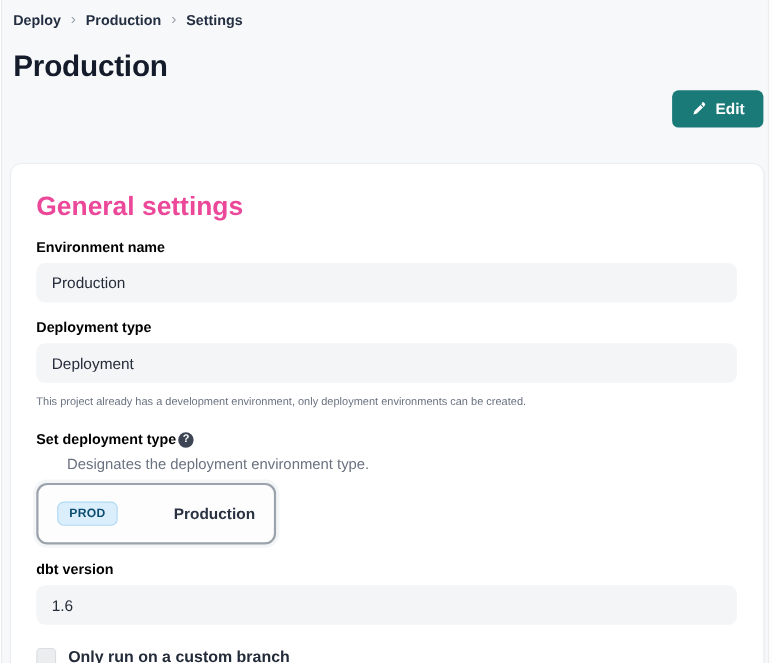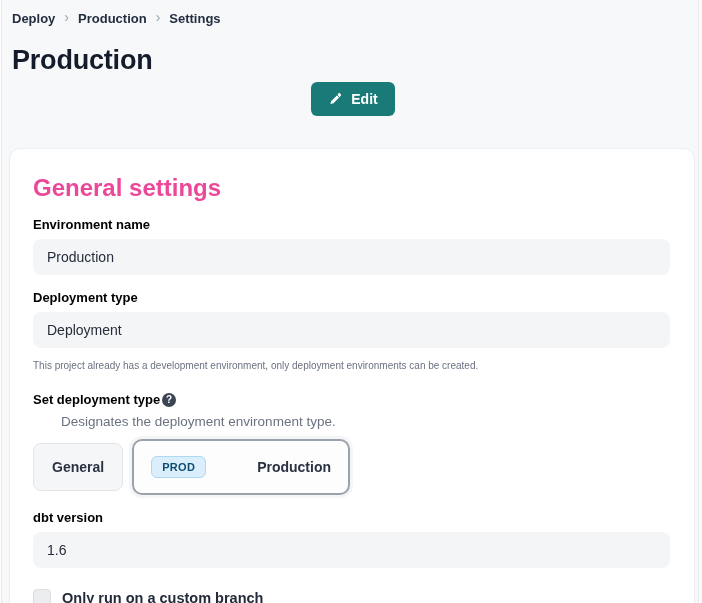--- a/index.html
+++ b/index.html
@@ -35,21 +35,21 @@
   }
 
   
   .page-title {
     margin-top: 18px;
     font-size: 27px; line-height: 32px; font-weight: 700;
     color: #141b2b; letter-spacing: -0.2px;
   }
 
   
-  .toolbar { margin-top: 6px; display: flex; justify-content: center; padding-right: 0; }
+  .toolbar { margin-top: 6px; display: flex; justify-content: flex-end; padding-right: 0; }
   .btn-edit {
     display: inline-flex; align-items: center; gap: 9px;
     height: 34px; padding: 0 17px;
     background: #1a7a78; color: #ffffff;
     border: none; border-radius: 6px;
     font-family: inherit; font-size: 14px; font-weight: 700;
     cursor: pointer;
   }
   .btn-edit svg { display: block; }
 
@@ -172,21 +172,20 @@
     <input class="text-input" type="text" readonly="" value="Deployment" style="">
     <p class="helper-text">This project already has a development environment, only deployment environments can be created.</p>
 
     <div class="dep-label-row">
       <span class="field-label" style="margin-top:0">Set deployment type</span>
       <span class="help-icon">?</span>
     </div>
     <p class="dep-desc">Designates the deployment environment type.</p>
 
     <div class="option-row">
-      <button class="opt-general">General</button>
       <button class="opt-selected">
         <span class="prod-badge">PROD</span>
         <span class="opt-text">Production</span>
       </button>
     </div>
 
     <div class="field-label">dbt version</div>
     <input class="text-input" type="text" readonly="" value="1.6" style="">
 
     <div class="checkbox-row">

